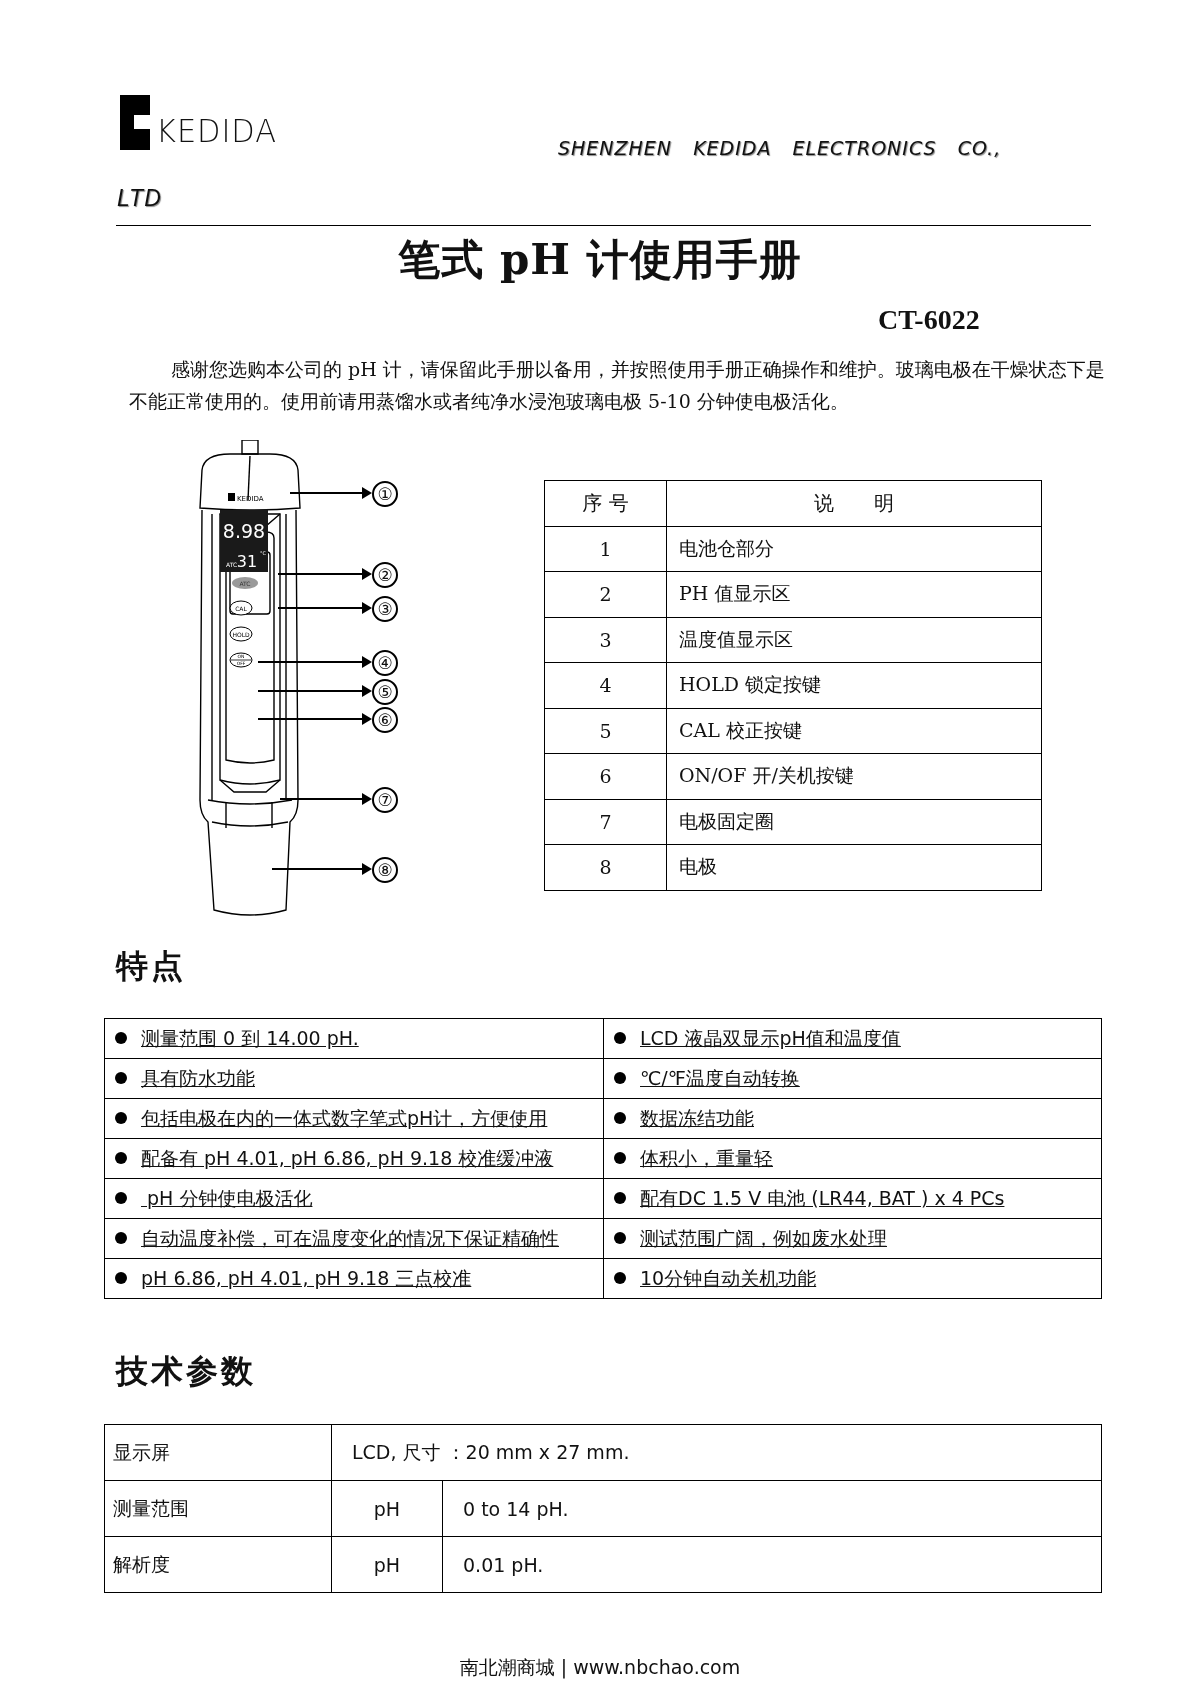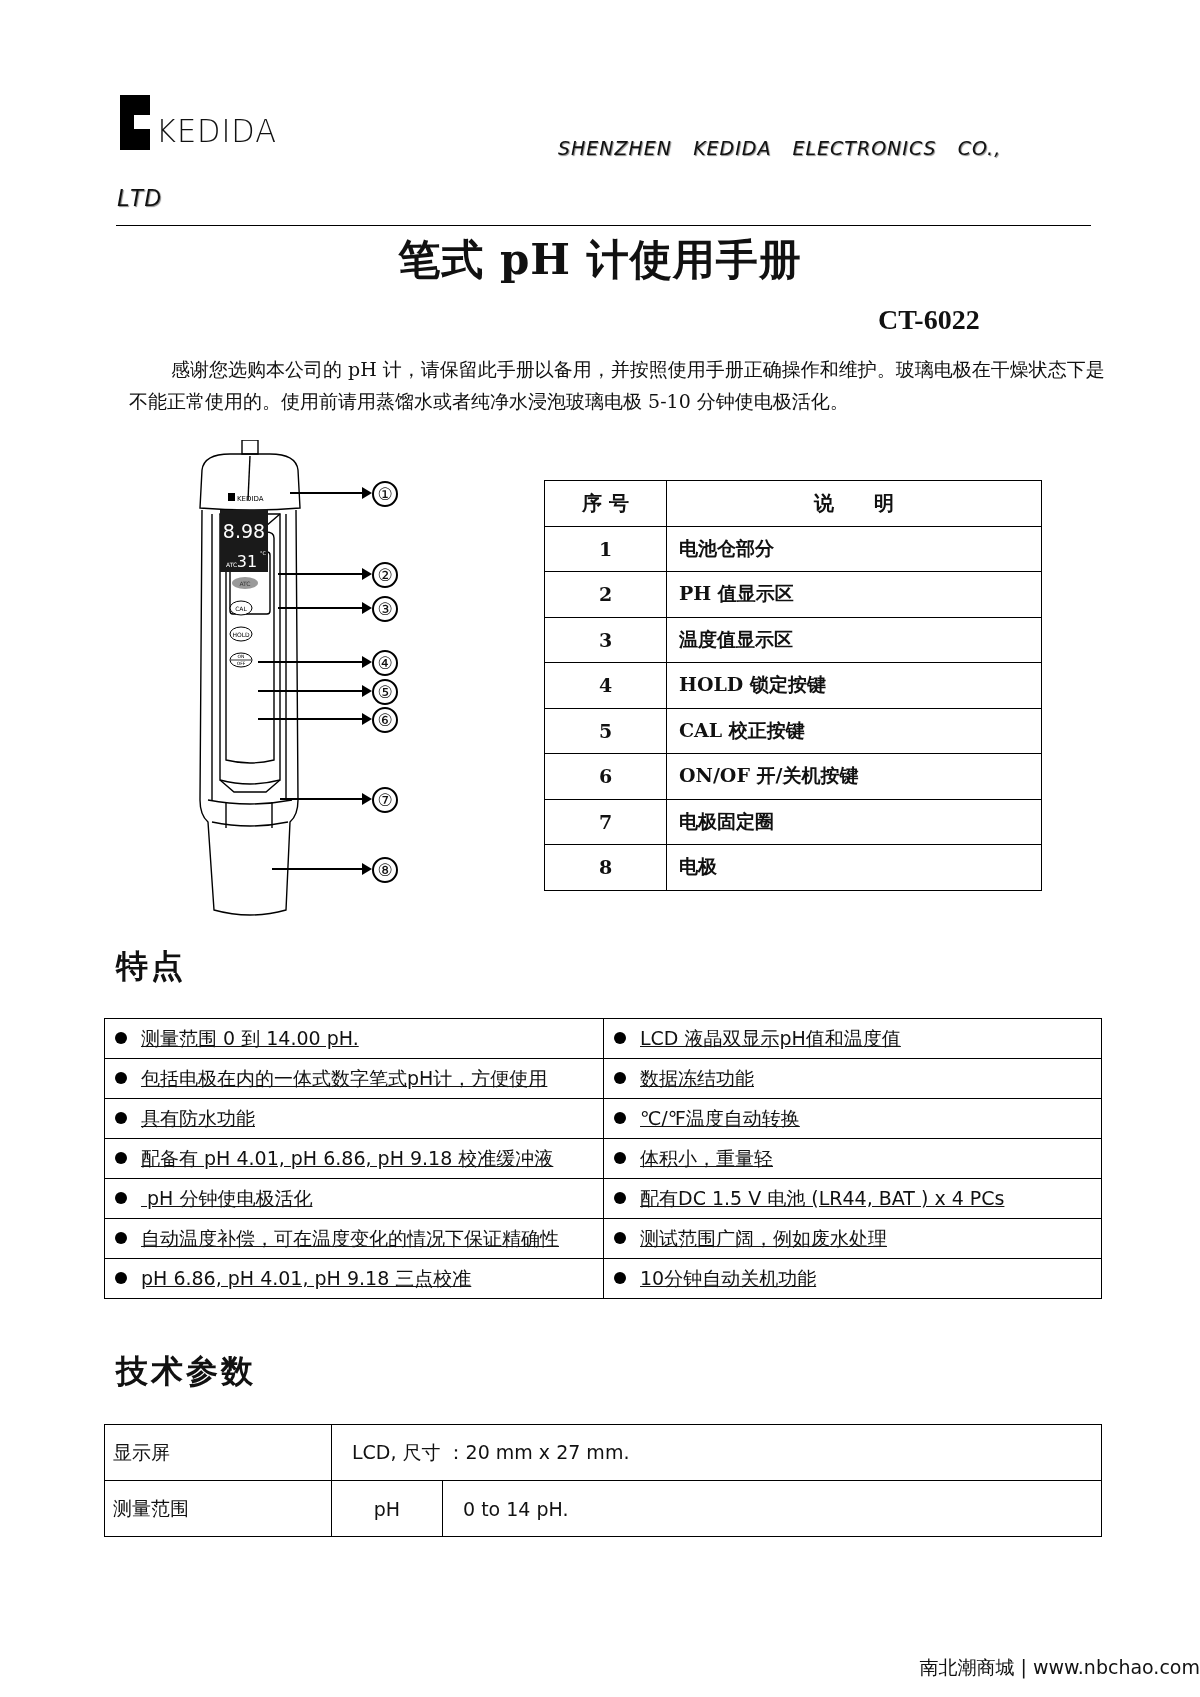--- a/index.html
+++ b/index.html
@@ -21,39 +21,39 @@
   .model { position: absolute; left: 878px; top: 304px; font-size: 28px; font-weight: bold; font-family: "Liberation Serif", serif; }
   .intro { position: absolute; left: 129px; top: 353px; width: 978px; font-size: 19px; line-height: 32px; text-indent: 42px; font-family: "DejaVu Serif", serif; }
 
   .device { position: absolute; left: 190px; top: 440px; width: 210px; height: 490px; }
   .callout { position: absolute; height: 2px; background: #000; }
   .callout:after { content: ""; position: absolute; right: -2px; top: -5px; border-left: 10px solid #000; border-top: 6px solid transparent; border-bottom: 6px solid transparent; }
   .circnum { position: absolute; width: 22px; height: 22px; border: 2px solid #000; border-radius: 50%; font-family: "DejaVu Sans", sans-serif; font-size: 17px; line-height: 22px; text-align: center; }
 
   table { border-collapse: collapse; }
   .parts { position: absolute; left: 544px; top: 480px; width: 498px; }
-  .parts td, .parts th { border: 1.5px solid #000; height: 44.5px; font-size: 19px; font-family: "DejaVu Serif", serif; font-weight: bold; padding: 0; }
+  .parts td, .parts th { border: 1.5px solid #000; height: 44.5px; font-size: 19px; font-family: "DejaVu Serif", serif; font-weight: normal; padding: 0; }
   .parts th { font-size: 20px; }
   .parts td.num { width: 121px; text-align: center; }
   .parts td.desc { padding-left: 12px; }
 
   .h2 { position: absolute; left: 116px; font-size: 32px; font-weight: bold; font-family: "DejaVu Serif", serif; letter-spacing: 3px; }
 
   .features { position: absolute; left: 104px; top: 1018px; width: 998px; text-decoration: underline; }
   .features td { border: 1.5px solid #000; font-size: 19px; font-family: "DejaVu Sans", sans-serif; padding: 4px 10px 4px 10px; vertical-align: top; line-height: 31px; }
   .features td.l { width: 478px; }
   .bullet { display: inline-block; width: 12px; height: 12px; background: #000; border-radius: 50%; margin-right: 14px; vertical-align: middle; position: relative; top: -2px; }
   .features .txt { display: inline; }
 
   .specs { position: absolute; left: 104px; top: 1424px; width: 998px; }
   .specs td { border: 1.5px solid #000; font-size: 19px; font-family: "DejaVu Sans", sans-serif; height: 39px; padding: 0 4px 0 20px; }
   .specs td.lbl { width: 210px; text-align: left; padding: 8px; font-family: "DejaVu Serif", serif; }
   .specs td.unit { width: 110px; text-align: center; padding: 0; }
 
-  .footer { position: absolute; left: 0; width: 1200px; top: 1655px; text-align: right; font-family: "DejaVu Sans", sans-serif; font-size: 19px; color: #111; }
+  .footer { position: absolute; left: 0; width: 1200px; top: 1655px; text-align: center; font-family: "DejaVu Sans", sans-serif; font-size: 19px; color: #111; }
 </style>
 </head>
 <body>
 
 <div class="logo">
   <div class="kblock">
       <div class="k2"></div>
       <div class="k3"></div>
       <div class="k4"></div>
     </div>
@@ -177,26 +177,26 @@
   </table>
 
 <div class="h2" style="top:945px;">特点</div>
 <table class="features">
   <tbody>
       <tr>
     <td class="l"><span class="bullet"></span><span class="txt">测量范围  0  到  14.00 pH.</span></td>
     <td><span class="bullet"></span><span class="txt">LCD  液晶双显示pH值和温度值</span></td>
   </tr>
   <tr>
+    <td class="l"><span class="bullet"></span><span class="txt">具有防水功能</span></td>
+    <td><span class="bullet"></span><span class="txt">℃/℉温度自动转换</span></td>
+  </tr>
+  <tr>
     <td class="l"><span class="bullet"></span><span class="txt">包括电极在内的一体式数字笔式pH计，方便使用</span></td>
     <td><span class="bullet"></span><span class="txt">数据冻结功能</span></td>
-  </tr>
-  <tr>
-    <td class="l"><span class="bullet"></span><span class="txt">具有防水功能</span></td>
-    <td><span class="bullet"></span><span class="txt">℃/℉温度自动转换</span></td>
   </tr>
   <tr>
     <td class="l"><span class="bullet"></span><span class="txt">配备有  pH 4.01, pH 6.86, pH 9.18  校准缓冲液</span></td>
     <td><span class="bullet"></span><span class="txt">体积小，重量轻</span></td>
   </tr>
   <tr>
     <td class="l"><span class="bullet"></span><span class="txt"> pH  分钟使电极活化</span></td>
     <td><span class="bullet"></span><span class="txt">配有DC 1.5 V  电池  (LR44, BAT ) x 4 PCs</span></td>
   </tr>
   <tr>
@@ -215,16 +215,21 @@
   <tbody>
       <tr>
     <td class="lbl">显示屏</td>
     <td colspan="2">LCD,  尺寸 ：20 mm x 27 mm.</td>
   </tr>
   <tr>
     <td class="lbl">测量范围</td>
     <td class="unit">pH</td>
     <td>0 to 14 pH.</td>
   </tr>
+  <tr>
+    <td class="lbl">解析度</td>
+    <td class="unit">pH</td>
+    <td>0.01 pH.</td>
+  </tr>
 </tbody>
   </table>
 
 <div class="footer">南北潮商城 | www.nbchao.com</div>
 
 </body></html>

